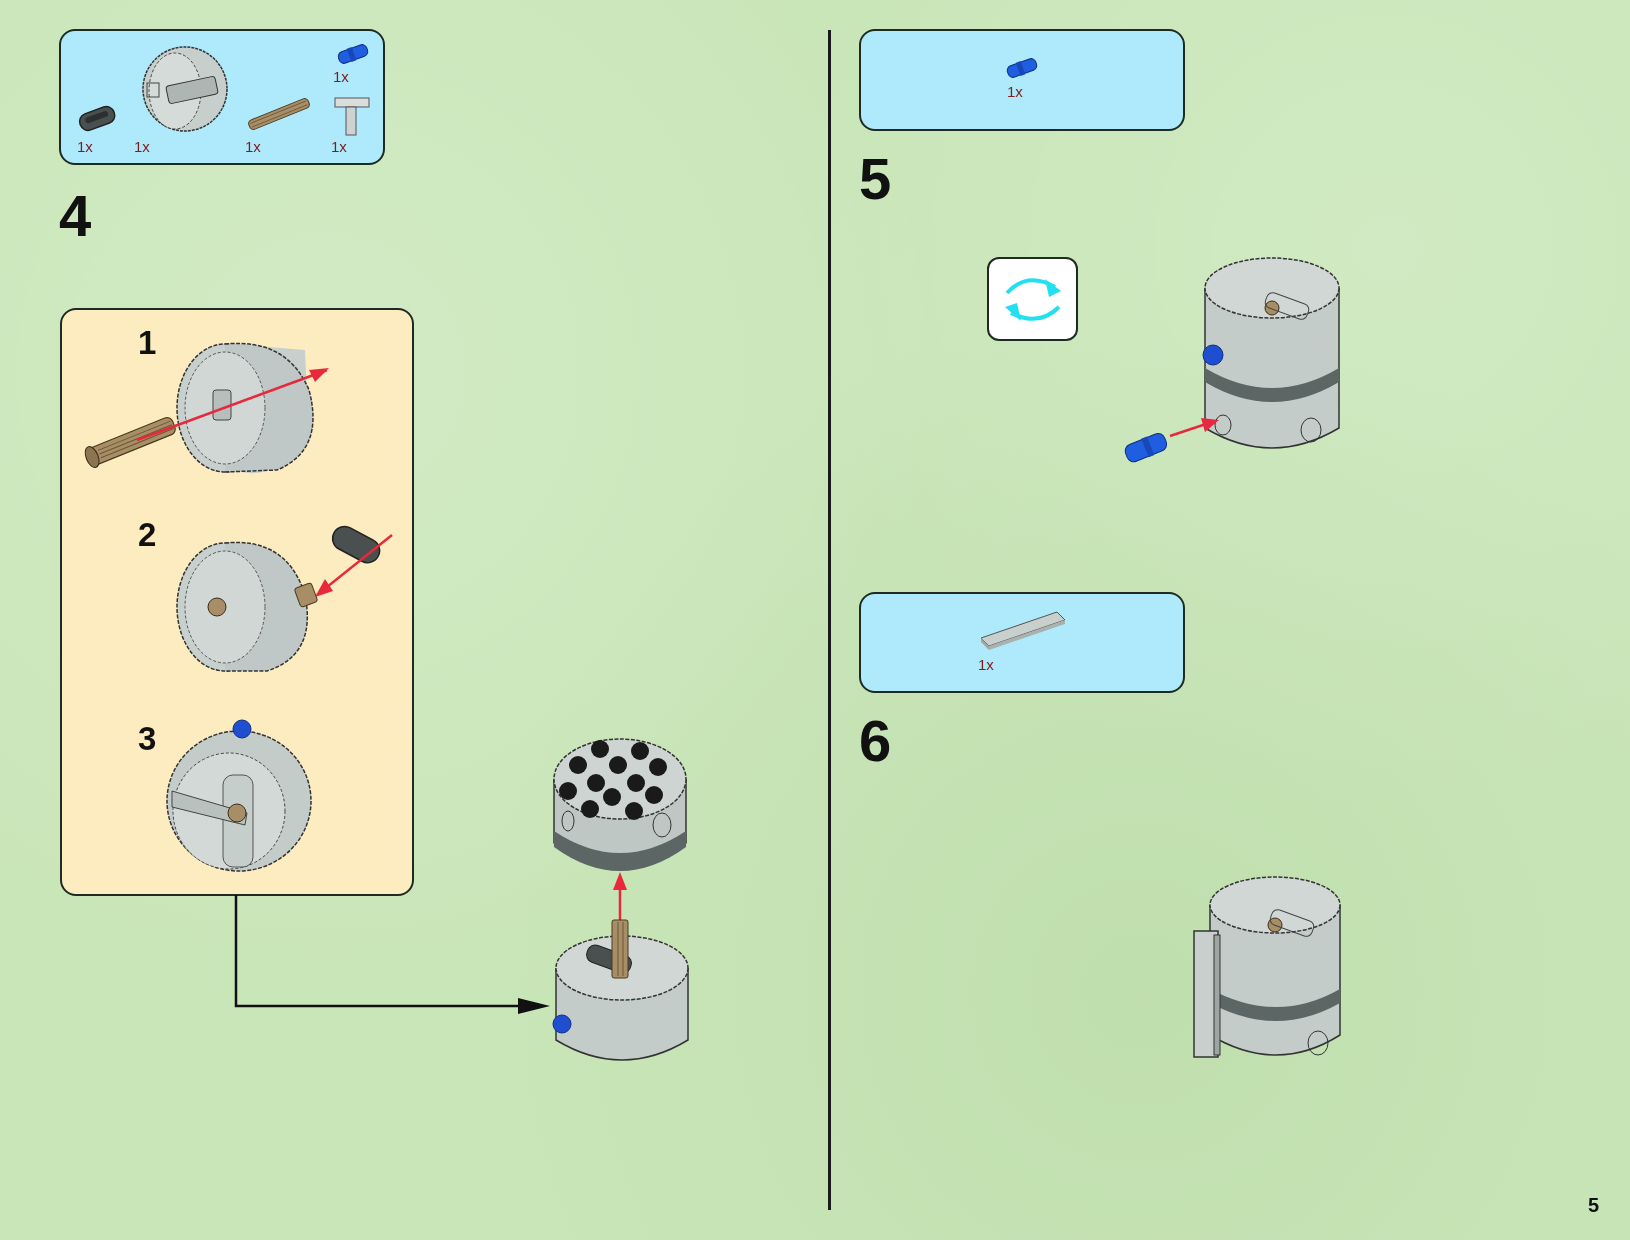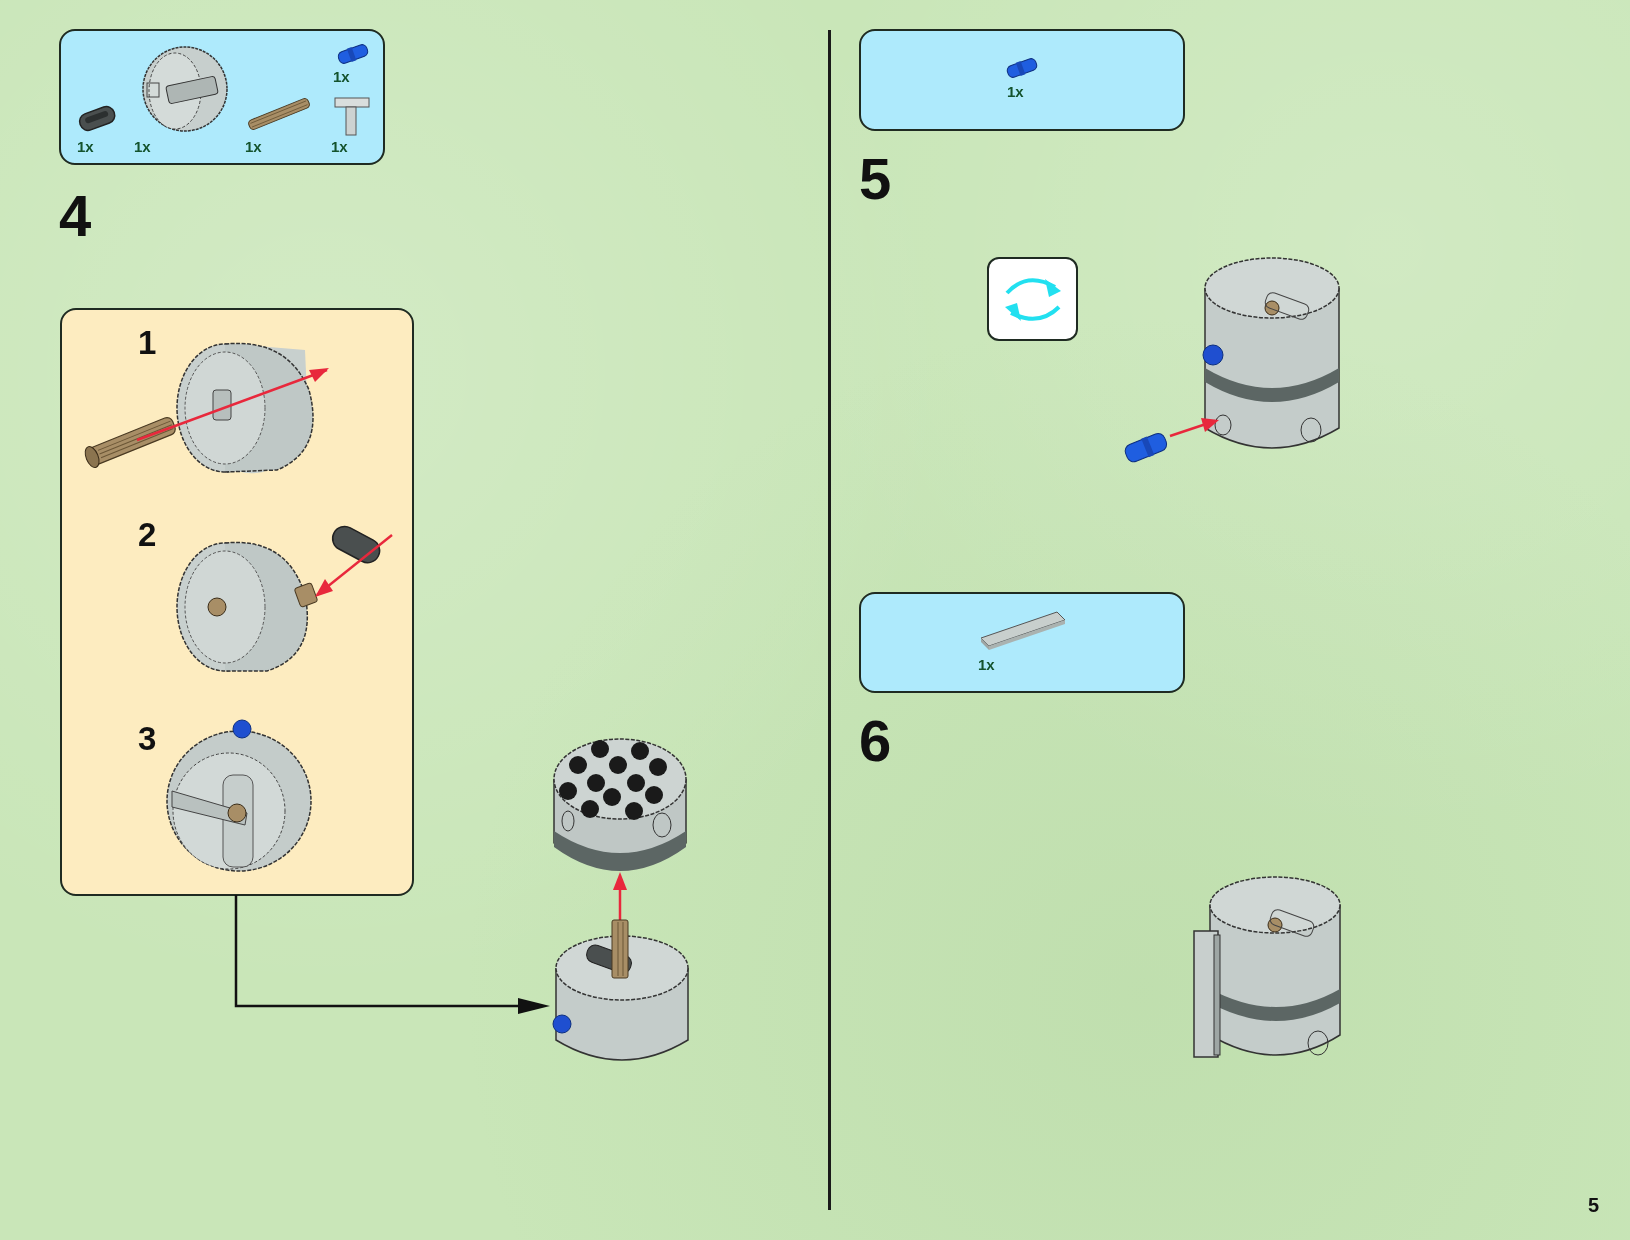--- a/index.html
+++ b/index.html
@@ -9,21 +9,21 @@
     background-image:
       radial-gradient(circle at 20% 30%, rgba(255,255,255,0.18) 0, rgba(255,255,255,0) 40%),
       radial-gradient(circle at 70% 80%, rgba(150,190,130,0.18) 0, rgba(150,190,130,0) 45%),
       radial-gradient(circle at 85% 20%, rgba(255,255,255,0.15) 0, rgba(255,255,255,0) 35%);
     font-family: "Liberation Sans", sans-serif;
   }
   .parts-box {
     position: absolute; background: #aeeafc; border: 2px solid #1f2b22;
     border-radius: 16px; box-sizing: border-box;
   }
-  .qty { position: absolute; font-weight: bold; font-size: 15px; color: #14532d; }
+  .qty { position: absolute; font-weight: normal; font-size: 15px; color: #7f1d1d; }
   .step-num { position: absolute; font-weight: bold; font-size: 58px; color: #111; line-height: 1; }
   .sub-num { position: absolute; font-weight: bold; font-size: 33px; color: #111; line-height: 1; }
   .substep-panel {
     position: absolute; left: 60px; top: 308px; width: 354px; height: 588px;
     background: #fdecc0; border: 2px solid #1f2b22; border-radius: 16px; box-sizing: border-box;
   }
   .divider { position: absolute; left: 828px; top: 30px; width: 3px; height: 1180px; background: #1a1a1a; }
   .rotate-box {
     position: absolute; left: 987px; top: 257px; width: 91px; height: 84px;
     background: #ffffff; border: 2px solid #1f2b22; border-radius: 12px; box-sizing: border-box;

